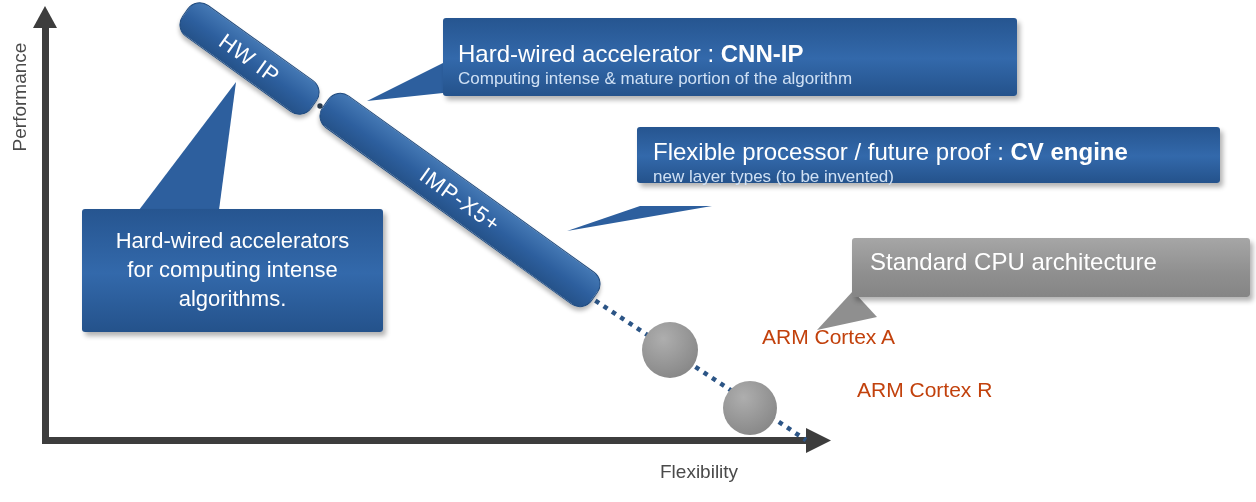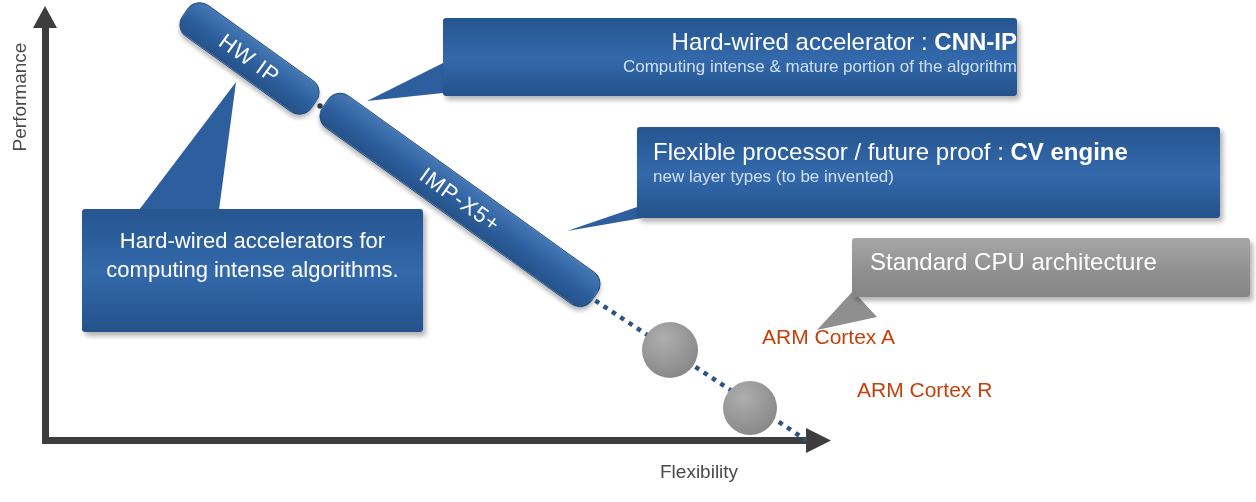--- a/index.html
+++ b/index.html
@@ -24,24 +24,24 @@
                  font-size:22px;letter-spacing:1px;}
 
   
   .callout{position:absolute;color:#fff;z-index:2;border-radius:3px;
            box-shadow:3px 4px 5px rgba(0,0,0,0.3);}
   .callout.blue{background:linear-gradient(180deg,#265590 0%,#3369ab 52%,#24528b 100%);}
   .callout.gray{background:linear-gradient(180deg,#a6a6a6 0%,#8f8f8f 60%,#858585 100%);}
   .callout .title{font-size:24px;line-height:1.15;white-space:nowrap;}
   .callout .sub{font-size:17px;line-height:1.25;color:#cfe0f4;white-space:nowrap;}
   .callout.gray .sub{color:#ececec;}
-  .co-cnn{left:443px;top:18px;width:574px;height:78px;padding:10px 0 0 15px;box-sizing:border-box;text-align:right;}
-  .co-cv{left:637px;top:127px;width:583px;height:91px;padding:11px 0 0 16px;box-sizing:border-box;}
+  .co-cnn{left:443px;top:18px;width:574px;height:78px;padding:22px 0 0 15px;box-sizing:border-box;}
+  .co-cv{left:637px;top:127px;width:583px;height:56px;padding:11px 0 0 16px;box-sizing:border-box;}
   .co-cpu{left:852px;top:238px;width:398px;height:59px;padding:10px 0 12px 18px;box-sizing:border-box;}
-  .co-hw{left:82px;top:209px;width:341px;height:123px;box-sizing:border-box;
+  .co-hw{left:82px;top:209px;width:301px;height:123px;box-sizing:border-box;
          padding:17px 24px 0 24px;text-align:center;font-size:22px;line-height:1.32;}
 
   
   .cpu-dot{position:absolute;border-radius:50%;z-index:2;
            background:radial-gradient(circle at 38% 30%,#aeaeae 0%,#939393 55%,#7d7d7d 100%);}
   .dot-a{left:642px;top:322px;width:56px;height:56px;}
   .dot-r{left:723px;top:381px;width:54px;height:54px;}
   .cpu-label{position:absolute;font-size:21px;color:#c2410c;z-index:4;white-space:nowrap;margin-left:44px;}
   .lab-a{left:718px;top:325px;}
   .lab-r{left:813px;top:378px;}

